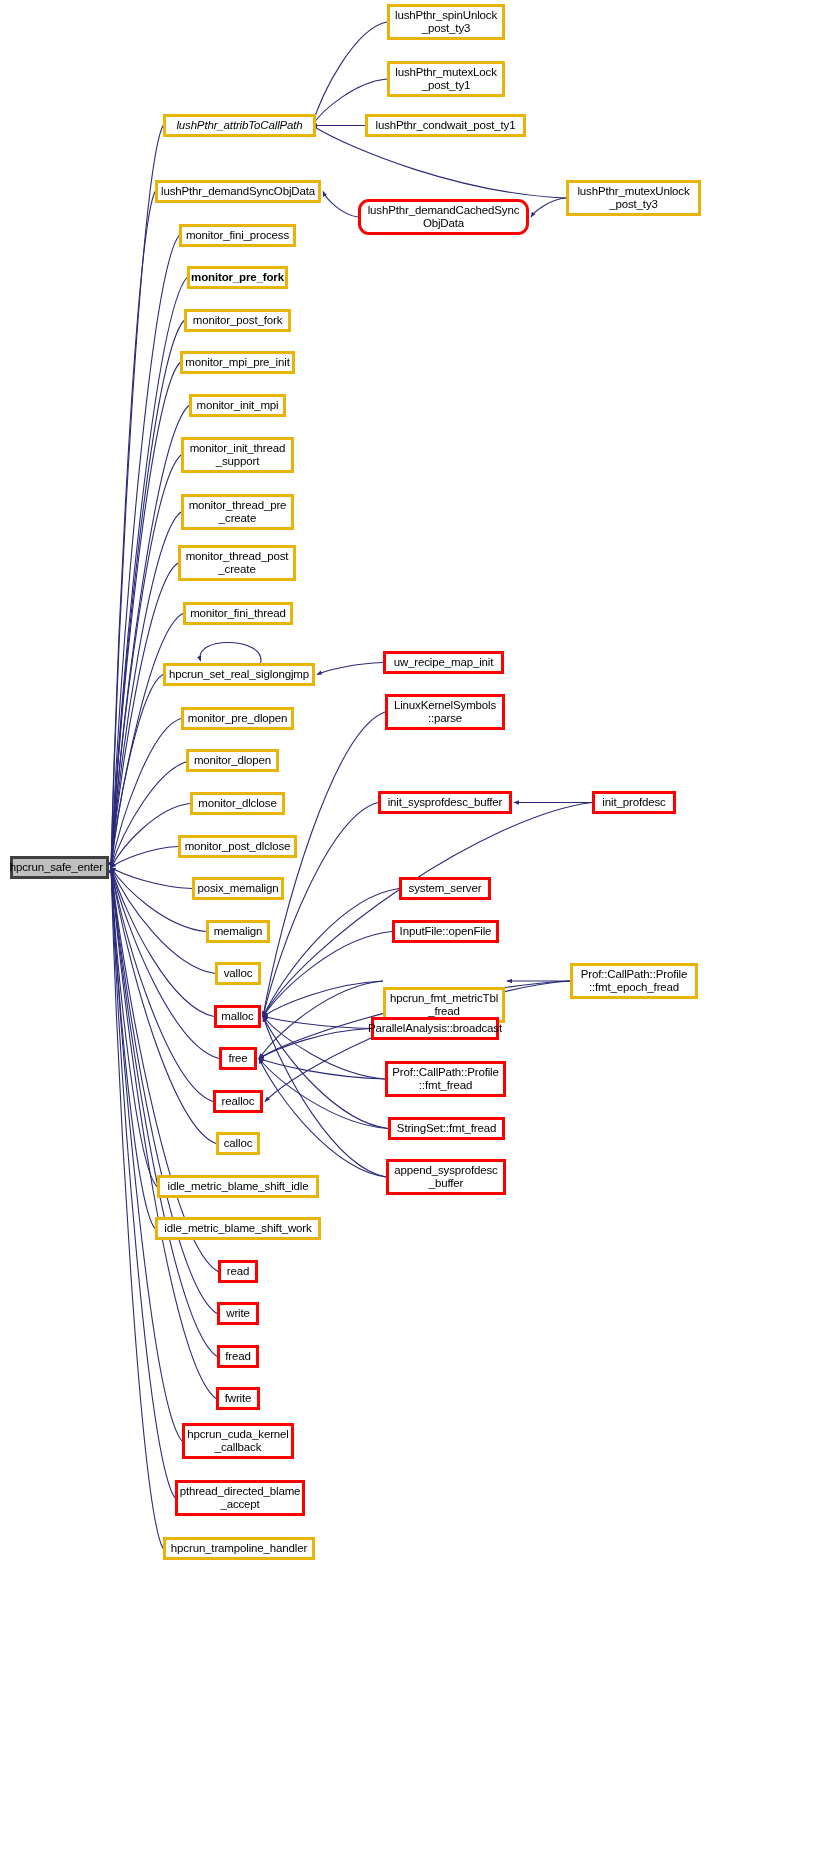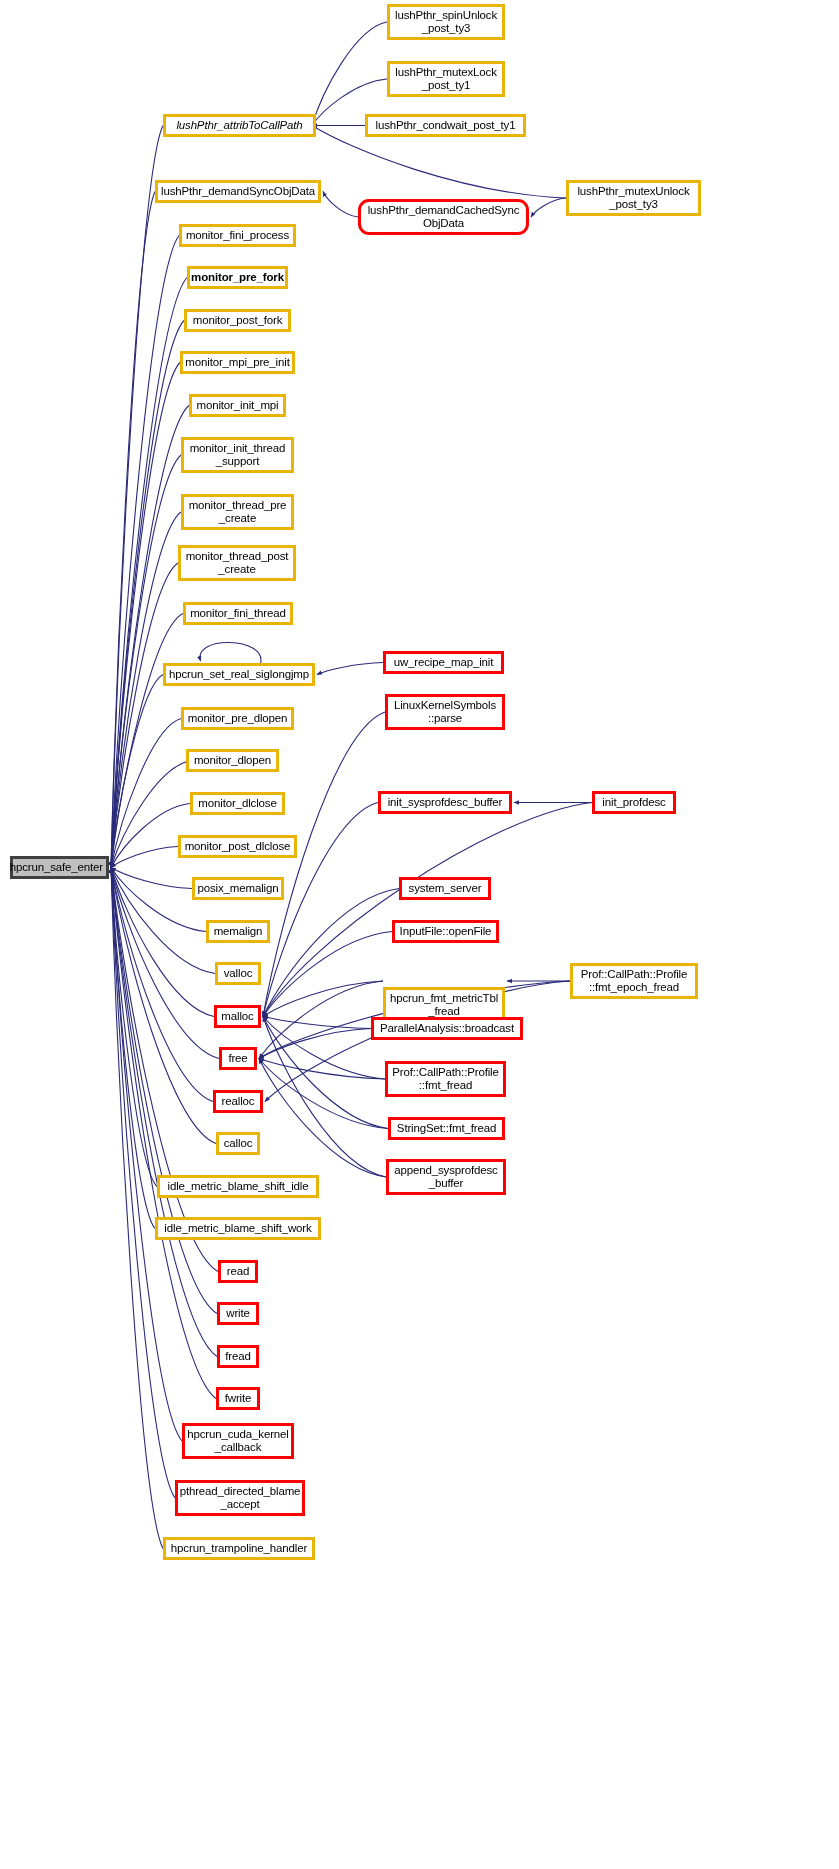--- a/index.html
+++ b/index.html
@@ -161,21 +161,21 @@
       <div class="node-box" style="left: 192px; top: 877px; width: 92px; height: 23px;"><span class="node-label">posix_memalign</span></div>
       <div class="node-box red" style="left: 399px; top: 877px; width: 92px; height: 23px;"><span class="node-label">system_server</span></div>
       <div class="node-box" style="left: 206px; top: 920px; width: 64px; height: 23px;"><span class="node-label">memalign</span></div>
       <div class="node-box red" style="left: 392px; top: 920px; width: 107px; height: 23px;"><span class="node-label">InputFile::openFile</span></div>
       <div class="node-box" style="left: 215px; top: 962px; width: 46px; height: 23px;"><span class="node-label">valloc</span></div>
       <div class="node-box" style="left: 383px; top: 987px; width: 122px; height: 36px;"><span class="node-label">hpcrun_fmt_metricTbl
 _fread</span></div>
       <div class="node-box" style="left: 570px; top: 963px; width: 128px; height: 36px;"><span class="node-label">Prof::CallPath::Profile
 ::fmt_epoch_fread</span></div>
       <div class="node-box red" style="left: 214px; top: 1005px; width: 47px; height: 23px;"><span class="node-label">malloc</span></div>
-      <div class="node-box red" style="left: 371px; top: 1017px; width: 152px; height: 23px;"><span class="node-label">ParallelAnalysis::broadcast</span></div>
+      <div class="node-box red" style="left: 371px; top: 1017px; width: 128px; height: 23px;"><span class="node-label">ParallelAnalysis::broadcast</span></div>
       <div class="node-box red" style="left: 219px; top: 1047px; width: 38px; height: 23px;"><span class="node-label">free</span></div>
       <div class="node-box red" style="left: 385px; top: 1061px; width: 121px; height: 36px;"><span class="node-label">Prof::CallPath::Profile
 ::fmt_fread</span></div>
       <div class="node-box red" style="left: 213px; top: 1090px; width: 50px; height: 23px;"><span class="node-label">realloc</span></div>
       <div class="node-box red" style="left: 388px; top: 1117px; width: 117px; height: 23px;"><span class="node-label">StringSet::fmt_fread</span></div>
       <div class="node-box" style="left: 216px; top: 1132px; width: 44px; height: 23px;"><span class="node-label">calloc</span></div>
       <div class="node-box red" style="left: 386px; top: 1159px; width: 120px; height: 36px;"><span class="node-label">append_sysprofdesc
 _buffer</span></div>
       <div class="node-box" style="left: 157px; top: 1175px; width: 162px; height: 23px;"><span class="node-label">idle_metric_blame_shift_idle</span></div>
       <div class="node-box" style="left: 155px; top: 1217px; width: 166px; height: 23px;"><span class="node-label">idle_metric_blame_shift_work</span></div>

